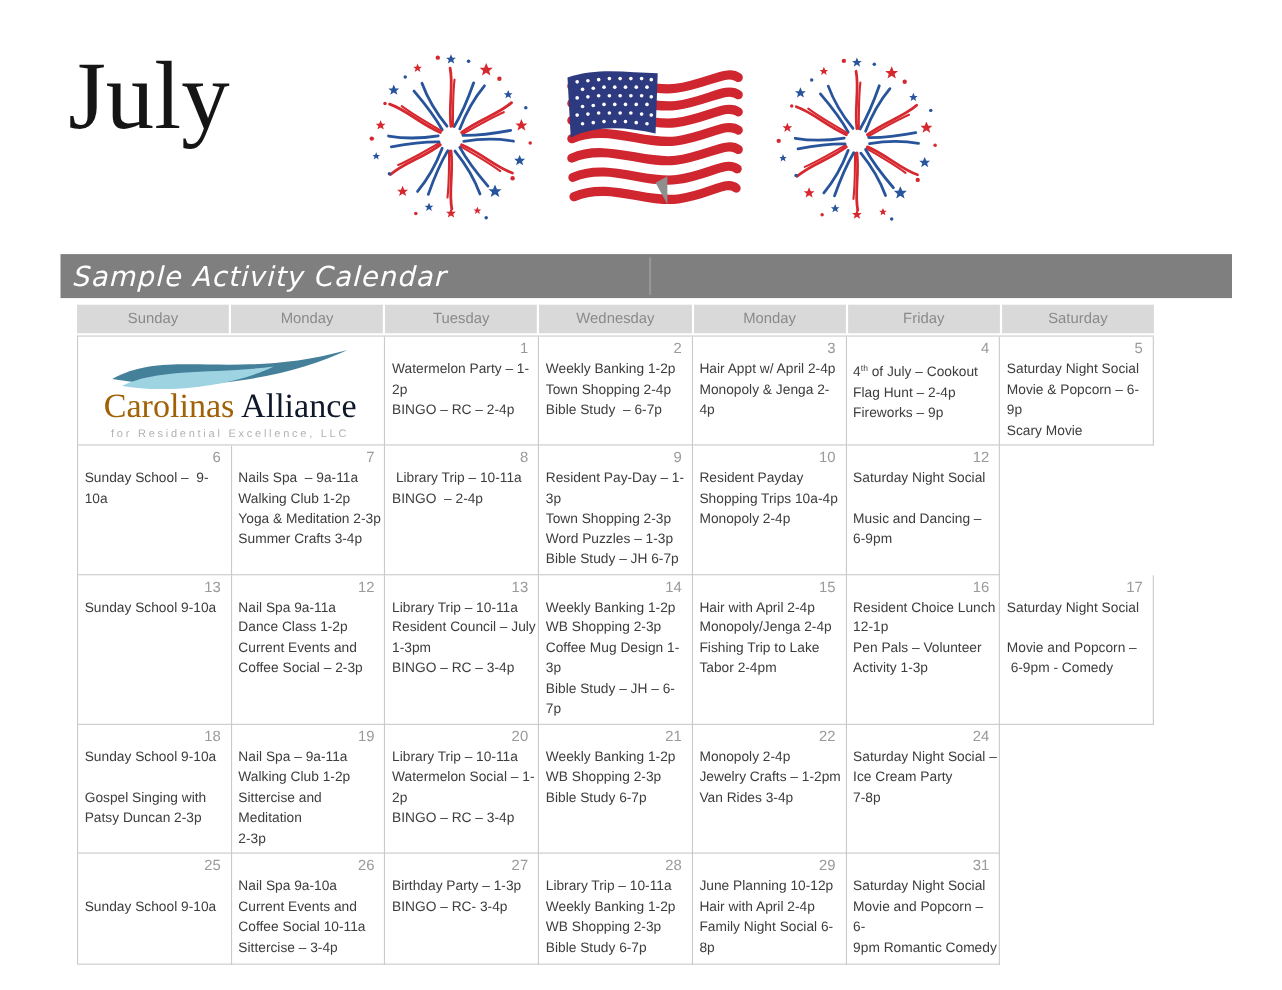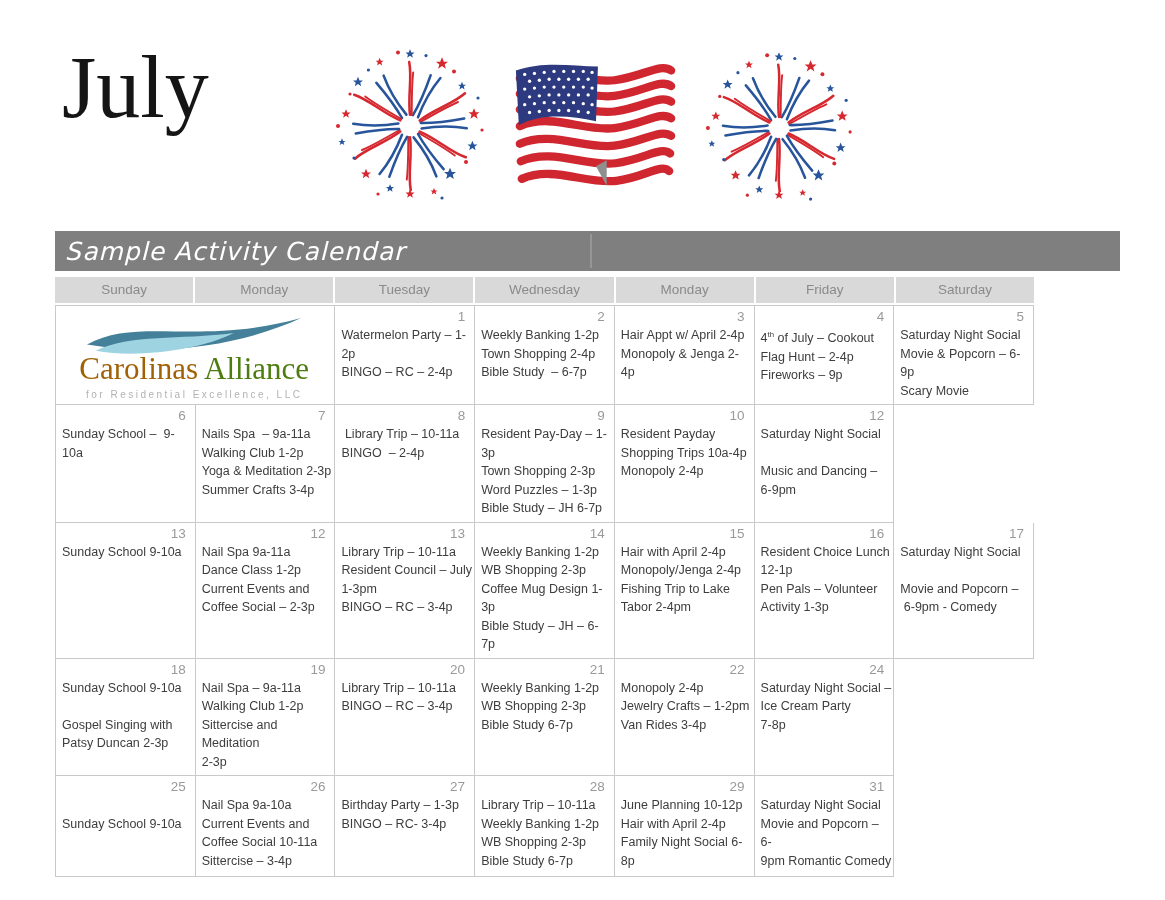--- a/index.html
+++ b/index.html
@@ -13,21 +13,21 @@
   .art-fw1{left:330px;top:42px;width:160px;height:168px;}
   .art-flag{left:512px;top:58px;width:166px;height:148px;}
   .art-fw2{left:700px;top:44px;width:158px;height:168px;}
 
   .banner{position:absolute;left:55px;top:231px;width:1065px;height:40px;background:#7f7f7f;
           color:#ffffff;display:flex;align-items:center;box-sizing:border-box;padding-left:12px;}
   .banner-title{font-family:"DejaVu Sans",sans-serif;font-style:italic;font-size:25px;
                 letter-spacing:1px;transform:skewX(-3deg);}
   .banner-divider{position:absolute;left:535px;top:3px;bottom:3px;width:2px;background:#969696;}
 
-  .calendar{position:absolute;left:55px;top:277px;width:979px;}
+  .calendar{position:absolute;left:70px;top:277px;width:979px;}
   .day-headers{display:grid;grid-template-columns:repeat(7,1fr);column-gap:2px;margin-bottom:2px;}
   .day-header{background:#d9d9d9;color:#8a8a8a;font-size:13.5px;text-align:center;
               padding:5px 0 6px 0;}
   .weeks{border-top:1px solid #c9c9c9;border-left:1px solid #c9c9c9;}
   .week{display:grid;grid-template-columns:repeat(7,1fr);}
   .cell{border-right:1px solid #c9c9c9;border-bottom:1px solid #c9c9c9;box-sizing:border-box;
         padding:0 2px 4px 0;overflow:hidden;}
   .week:nth-child(1) .cell{min-height:85px;}
   .week:nth-child(2) .cell{min-height:97px;}
   .week:nth-child(3) .cell{min-height:112px;}
@@ -35,21 +35,21 @@
   .week:nth-child(5) .cell{min-height:101px;}
   .date{color:#9a9a9a;font-size:13.5px;text-align:right;padding:3px 7px 1px 0;min-height:16px;}
   .line{color:#3d3d3d;font-size:12.5px;line-height:18.5px;padding-left:6px;white-space:pre-wrap;}
   .line sup{font-size:0.62em;}
 
   .logo-cell{display:flex;align-items:flex-start;justify-content:center;}
   .logo-wrap{width:248px;padding-top:5px;text-align:center;}
   .logo-waves{width:240px;height:46px;display:block;margin:0 auto -4px auto;}
   .logo-name{font-family:"Liberation Serif",serif;font-size:31px;line-height:1.05;}
   .logo-name .lt{color:#a16207;}
-  .logo-name .dk{color:#4d7c0f;}
+  .logo-name .dk{color:#0f172a;}
   .logo-sub{color:#b2b2b2;font-size:10px;letter-spacing:2.5px;margin-top:3px;white-space:nowrap;}
   .hidden-defs{position:absolute;width:0;height:0;overflow:hidden;}
 </style>
 </head>
 <body>
 
 <svg class="hidden-defs" aria-hidden="true">
   <defs>
     <path id="star" d="M0,-6.5 L1.9,-2 6.2,-2 2.8,0.9 4,5.3 0,2.6 -4,5.3 -2.8,0.9 -6.2,-2 -1.9,-2 Z"></path>
     <g id="fwu" fill="none" stroke-linecap="round" stroke-width="3.2">
@@ -324,20 +324,21 @@
             <div class="date">19</div>
             <div class="line">Nail Spa – 9a-11a</div>
             <div class="line">Walking Club 1-2p</div>
             <div class="line">Sittercise and</div>
             <div class="line">Meditation</div>
             <div class="line">2-3p</div>
           </div>
           <div class="cell">
             <div class="date">20</div>
             <div class="line">Library Trip – 10-11a</div>
+            <div class="line">Watermelon Social – 1-2p</div>
             <div class="line">BINGO – RC – 3-4p</div>
           </div>
           <div class="cell">
             <div class="date">21</div>
             <div class="line">Weekly Banking 1-2p</div>
             <div class="line">WB Shopping 2-3p</div>
             <div class="line">Bible Study 6-7p</div>
           </div>
           <div class="cell">
             <div class="date">22</div>

